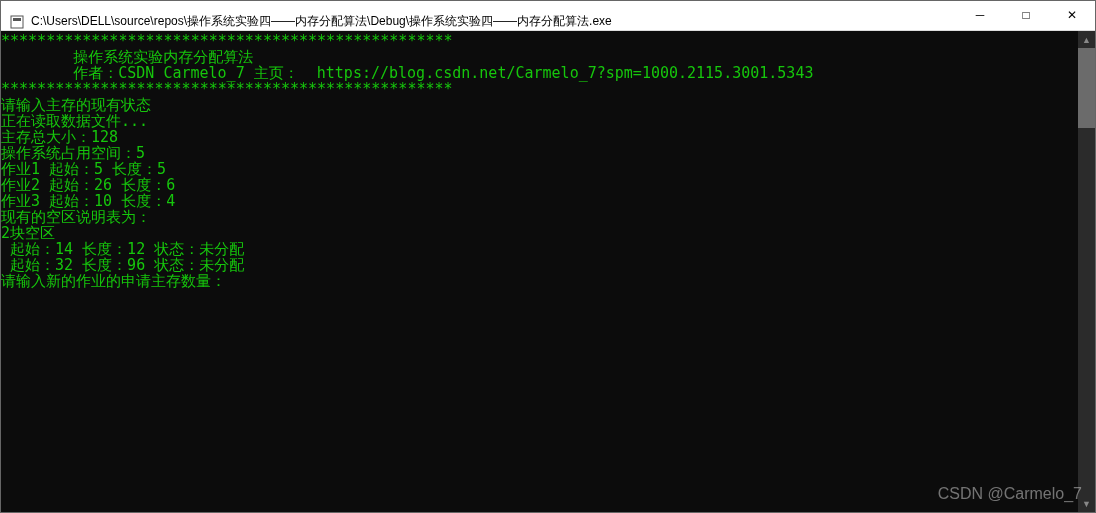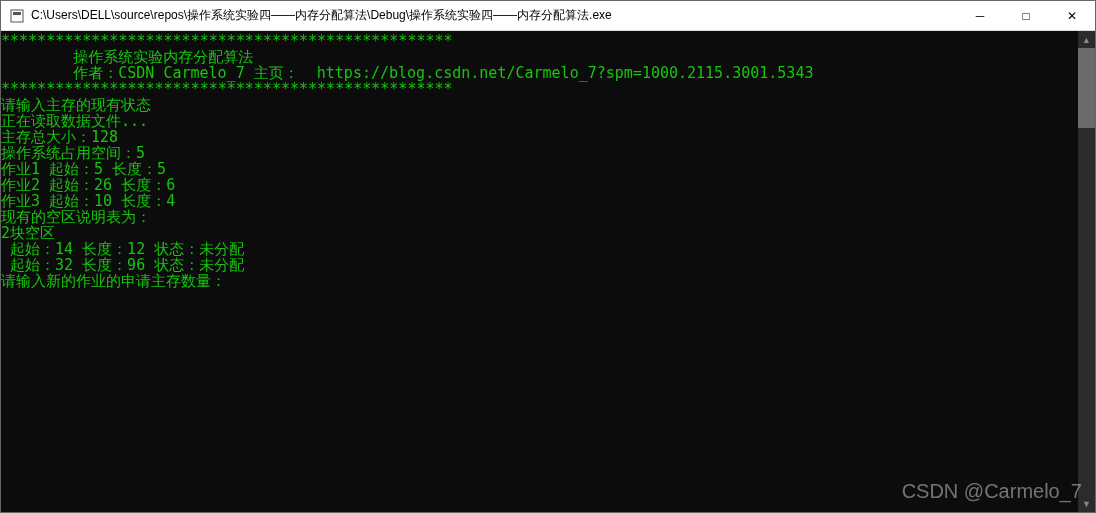--- a/index.html
+++ b/index.html
@@ -16,21 +16,21 @@
       height: 513px;
       border: 1px solid #666;
       background: #ffffff;
       display: flex;
       flex-direction: column;
     }
     .titlebar {
       height: 30px;
       background: #ffffff;
       display: flex;
-      align-items: center;
+      align-items: flex-end;
       border-bottom: 1px solid #ddd;
       font-size: 12px;
       color: #000;
     }
     .titlebar-icon {
       width: 16px;
       height: 16px;
       margin: 0 6px 0 8px;
       display: flex;
       align-items: center;
@@ -91,21 +91,21 @@
       color: #888;
       font-size: 9px;
     }
     .scroll-arrow.up { top: 0; }
     .scroll-arrow.down { bottom: 0; }
     .watermark {
       position: absolute;
       right: 14px;
       bottom: 10px;
       color: rgba(200,200,200,0.55);
-      font-size: 20px;
+      font-size: 16px;
       font-family: Arial, sans-serif;
       pointer-events: none;
     }
   </style>
 </head>
 <body>
 
 <div class="window">
   <div class="titlebar">
     <span class="titlebar-icon">

